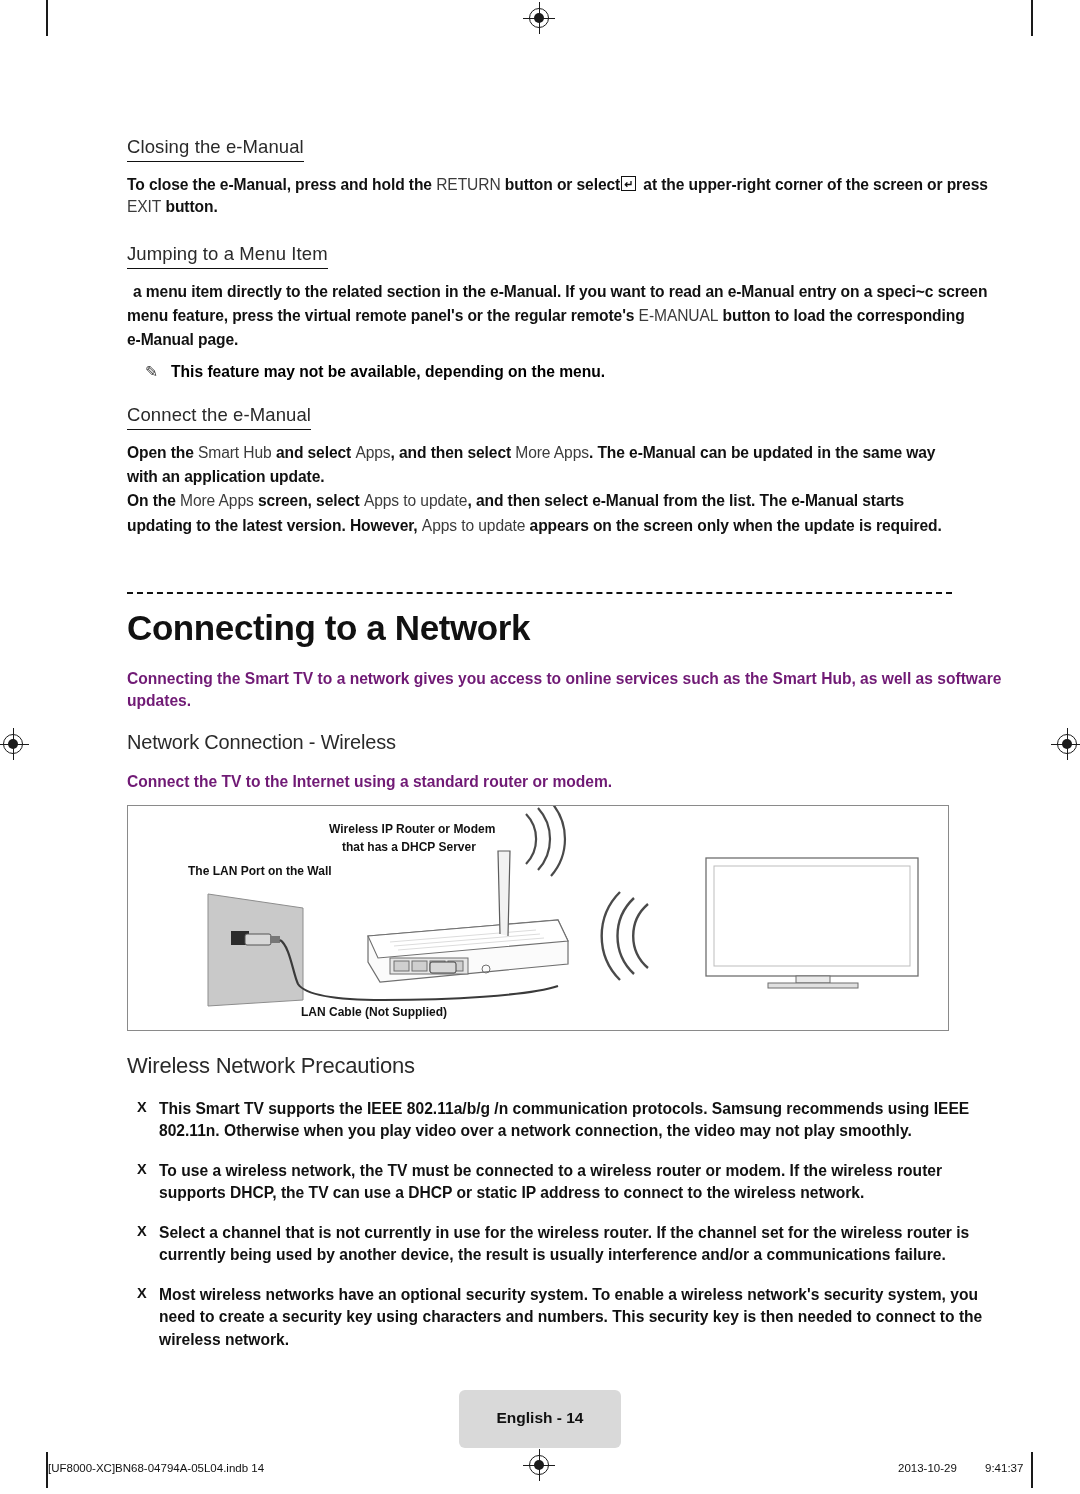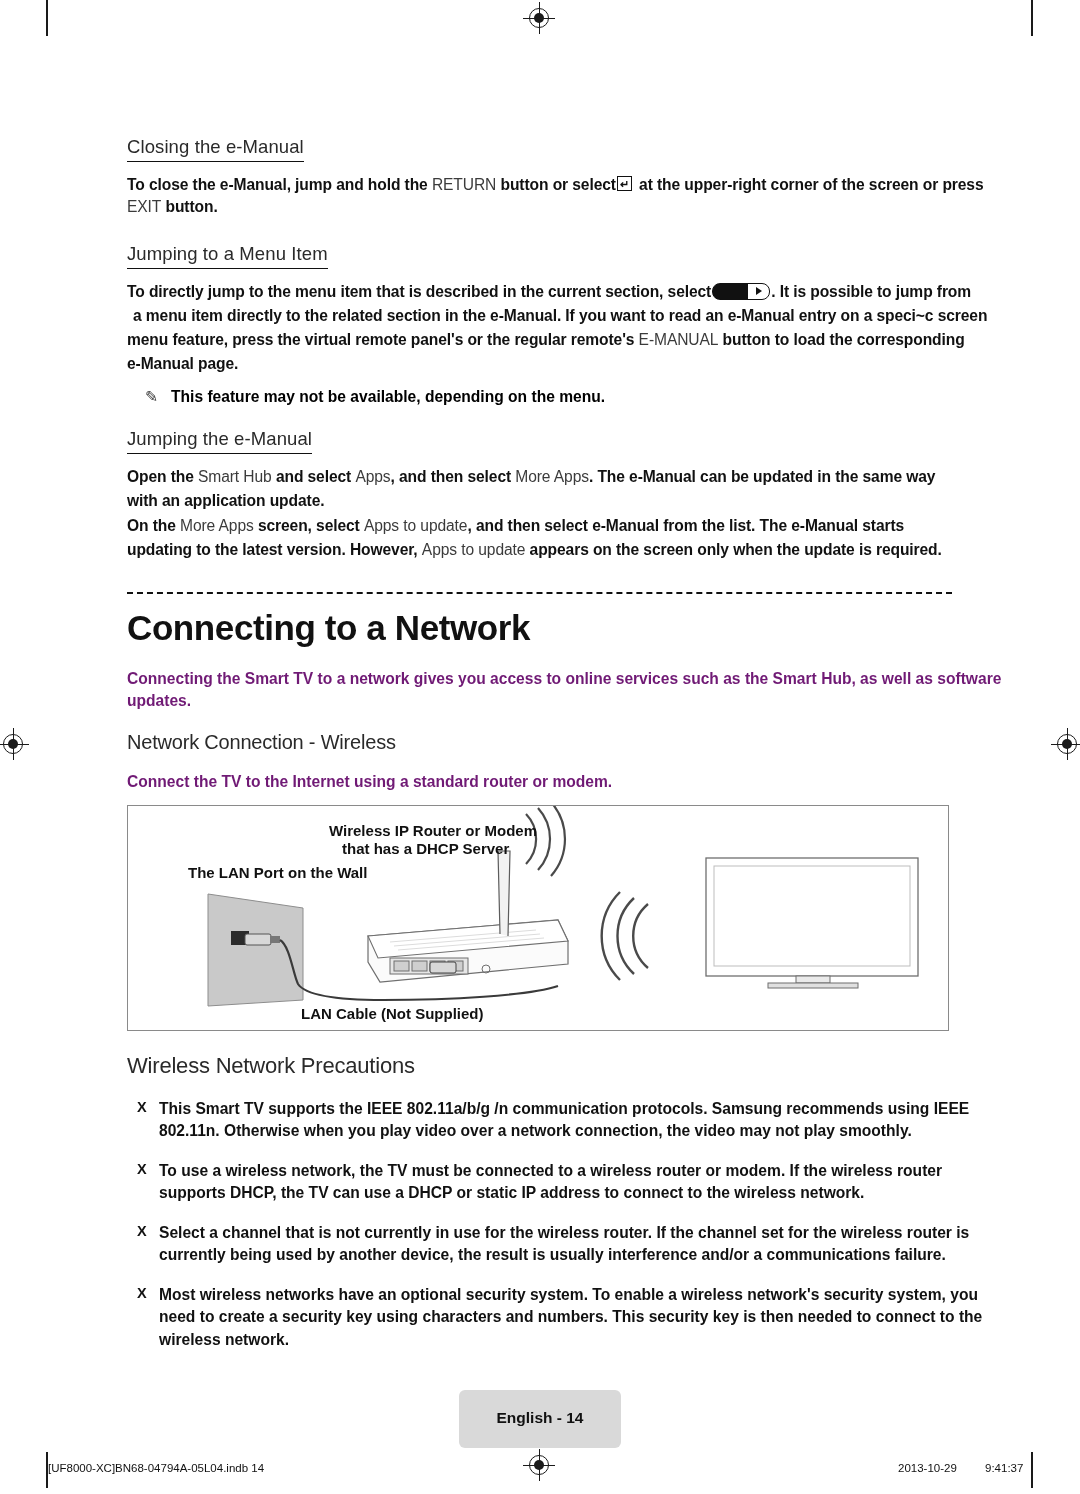--- a/index.html
+++ b/index.html
@@ -196,21 +196,21 @@
     top: 805px;
     width: 822px;
     height: 226px;
     border: 1px solid #8a8a8a;
     box-sizing: border-box;
     background: #fff;
   }
 
   .fig-label {
     position: absolute;
-    font-size: 15px;
+    font-size: 12px;
     font-weight: 600;
     color: #111;
     white-space: nowrap;
   }
 
   
   h2.sect2 {
     position: absolute;
     left: 127px;
     top: 1053px;
@@ -323,42 +323,39 @@
       <div class="vline"></div>
       <div class="ring"></div>
       <div class="dot"></div>
   </div>
 
   <div class="content">
 
     
     <h3 class="subhead">Closing the e-Manual</h3>
     <p class="body" style="width:880px;">
-      <span>To close the e-Manual, jump and hold the </span><span class="lt">RETURN</span><span> button or select</span><span class="inline-icon-return"><span class="bx"></span><span class="ar">↵</span></span><span> at the upper-right corner of the screen or press </span><span class="lt">EXIT</span><span> button.</span>
+      <span>To close the e-Manual, press and hold the </span><span class="lt">RETURN</span><span> button or select</span><span class="inline-icon-return"><span class="bx"></span><span class="ar">↵</span></span><span> at the upper-right corner of the screen or press </span><span class="lt">EXIT</span><span> button.</span>
     </p>
 
     
     <div style="height:14px;"></div>
     <h3 class="subhead">Jumping to a Menu Item</h3>
-    <p class="body tight" style="width:880px;">
-      <span>To directly jump to the menu item that is described in the current section, select</span><span class="inline-pill"><span class="tri"></span></span><span>. It is possible to jump from</span>
-    </p>
     <p class="body tight" style="width:900px;margin-left:6px;">a menu item directly to the related section in the e-Manual. If you want to read an e-Manual entry on a speci~c screen</p>
     <p class="body tight" style="width:900px;">
       <span>menu feature, press the virtual remote panel's or the regular remote's </span><span class="lt">E-MANUAL</span><span> button to load the corresponding</span>
     </p>
     <p class="body">e-Manual page.</p>
     <div class="note-row">
       <span class="mark">✎</span>
       <span>This feature may not be available, depending on the menu.</span>
     </div>
 
     
     <div style="height:20px;"></div>
-    <h3 class="subhead">Jumping the e-Manual</h3>
+    <h3 class="subhead">Connect the e-Manual</h3>
     <p class="body tight" style="width:900px;">
       <span>Open the </span><span class="lt">Smart Hub</span><span> and select </span><span class="lt">Apps</span><span>, and then select </span><span class="lt">More Apps</span><span>. The e-Manual can be updated in the same way</span>
     </p>
     <p class="body tight">with an application update.</p>
     <p class="body tight" style="width:900px;">
       <span>On the </span><span class="lt">More Apps</span><span> screen, select </span><span class="lt">Apps to update</span><span>, and then select e-Manual from the list. The e-Manual starts</span>
     </p>
     <p class="body" style="width:900px;">
       <span>updating to the latest version. However, </span><span class="lt">Apps to update</span><span> appears on the screen only when the update is required.</span>
     </p>

